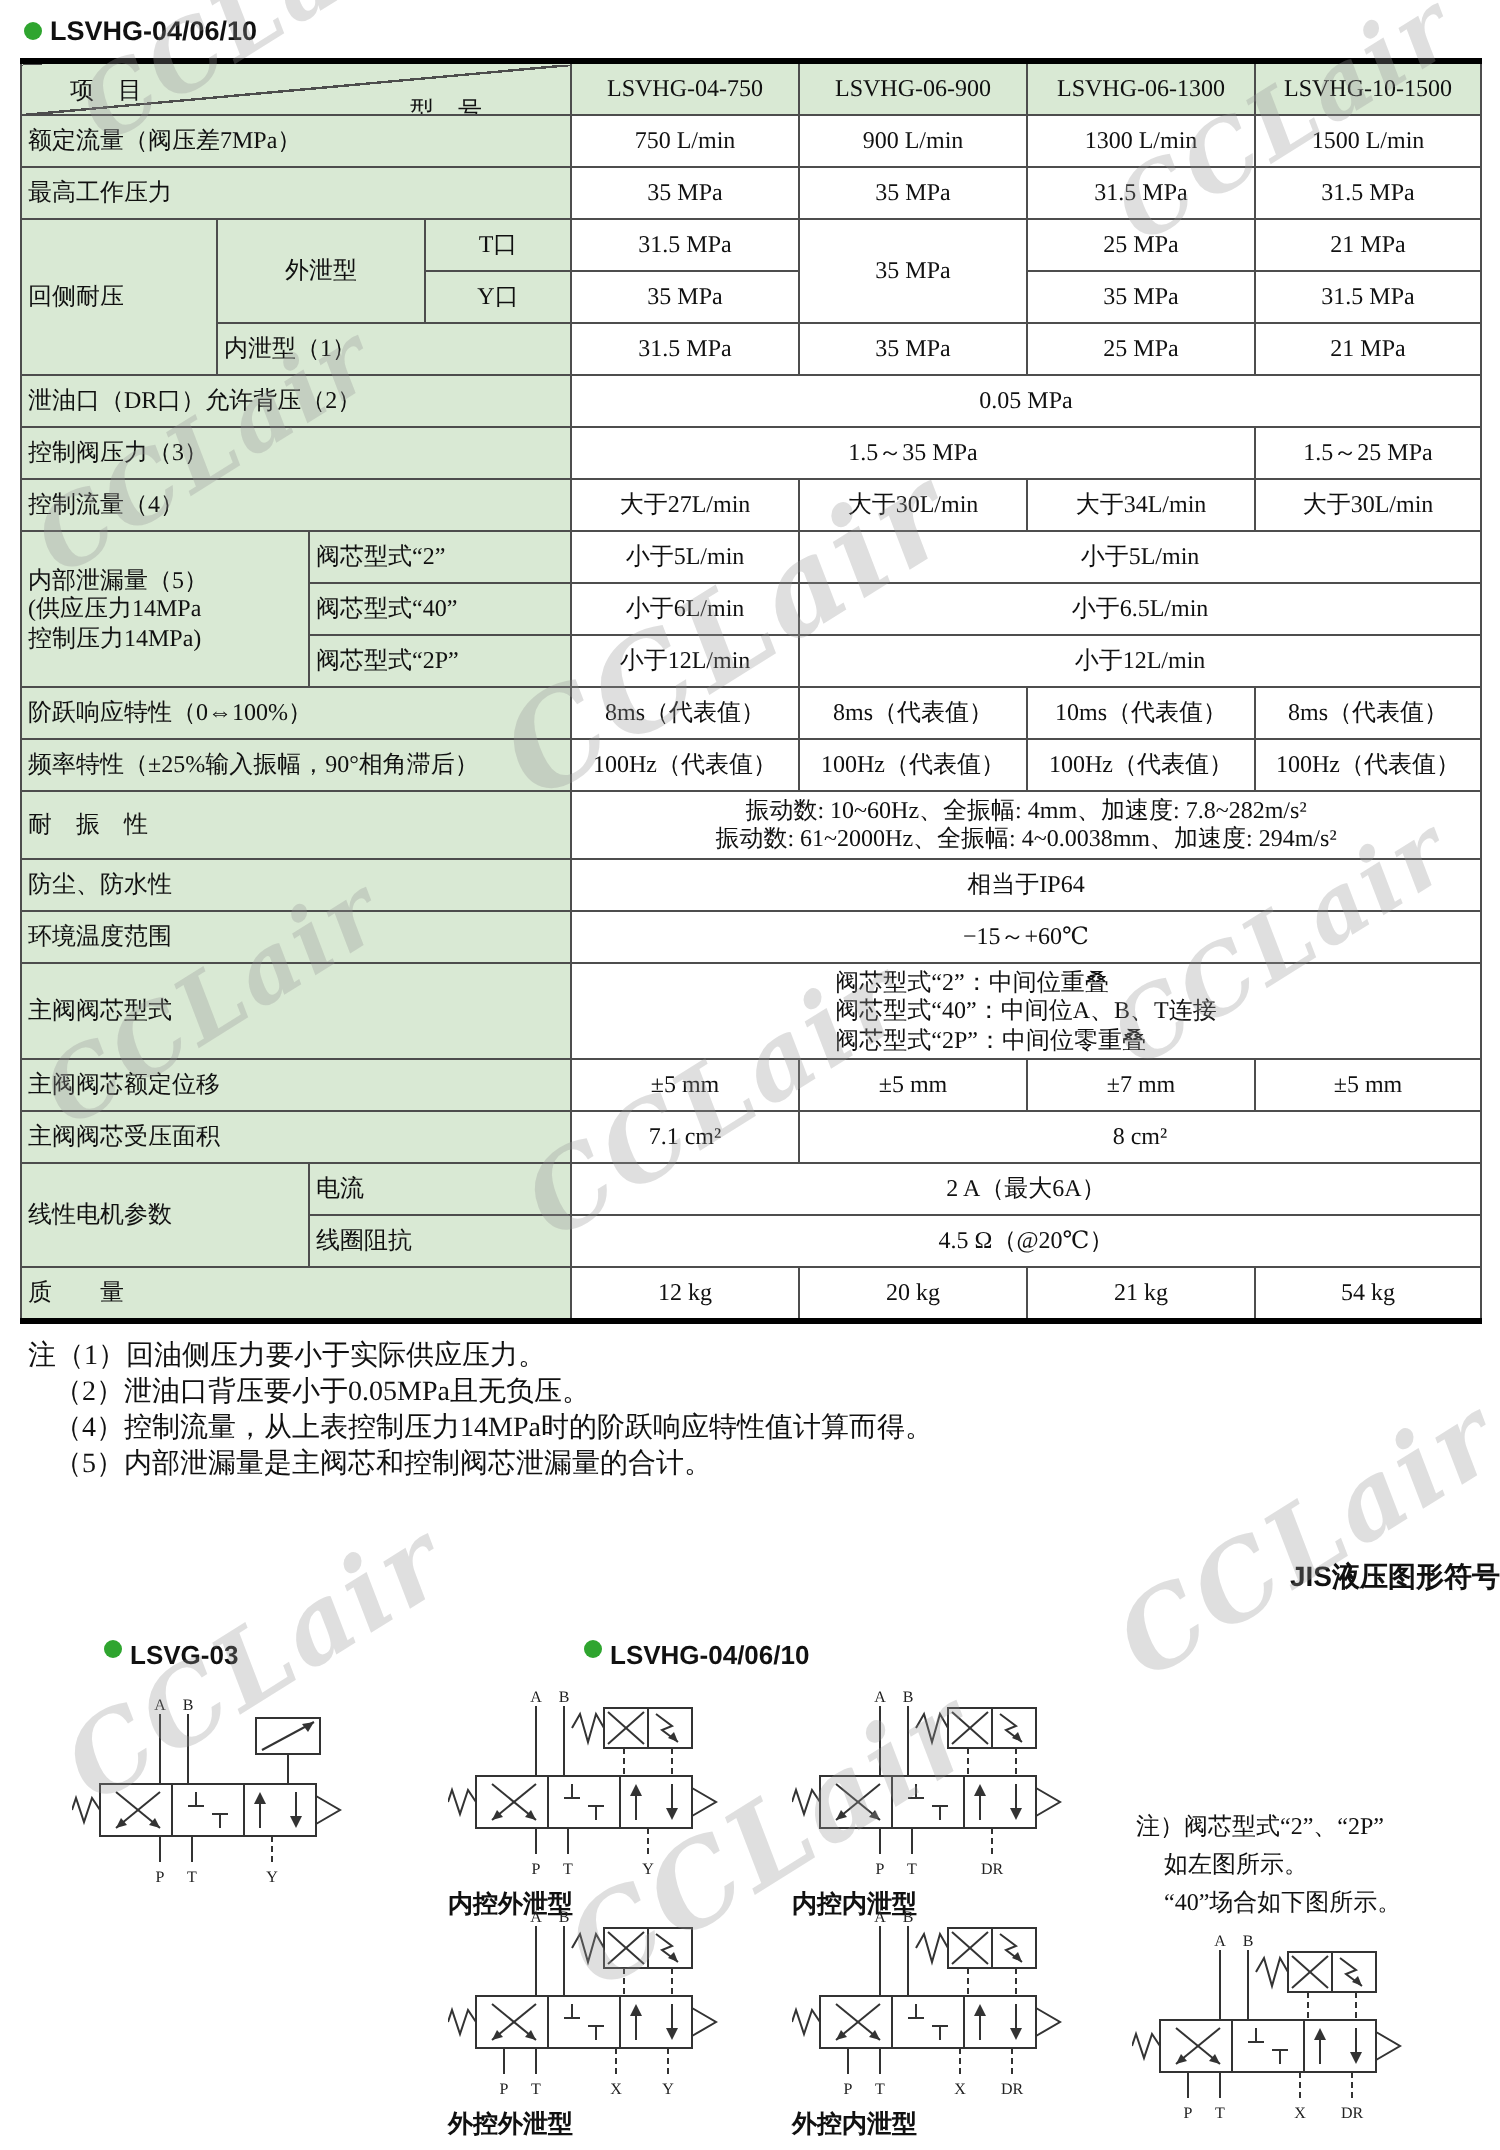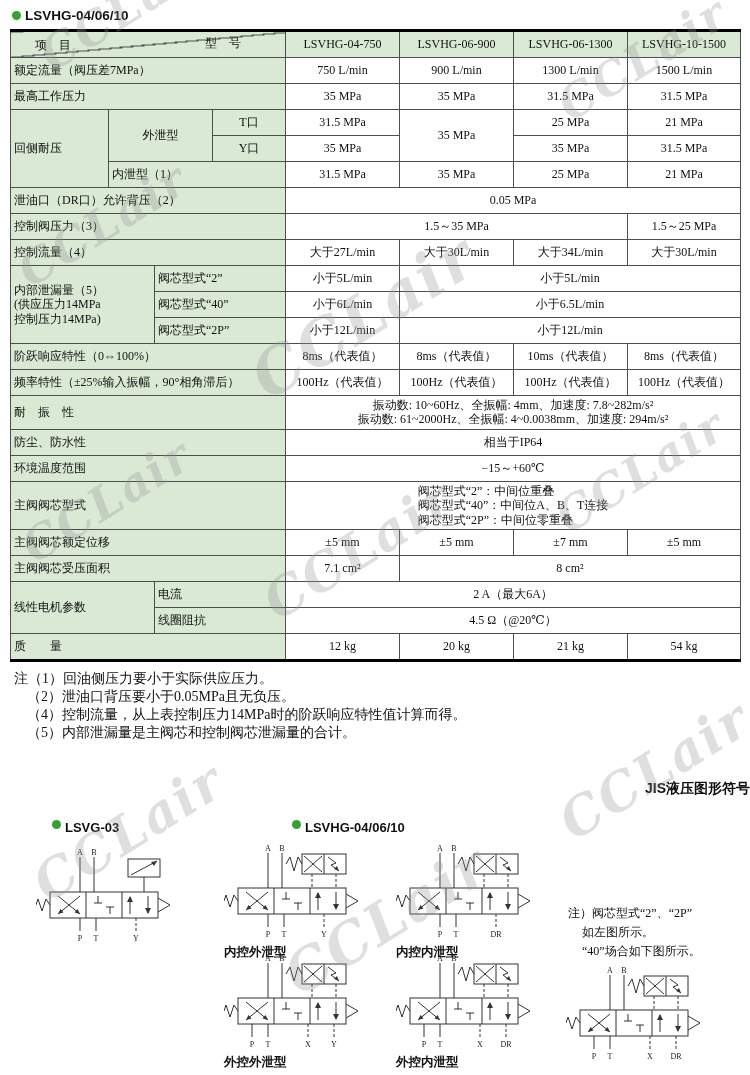--- a/index.html
+++ b/index.html
@@ -19,21 +19,21 @@
              border-top:3px solid #000;border-bottom:3px solid #000;}
   table.spec td{border:1px solid #4d4d4d;font-size:12px;line-height:1.2;padding:2px 3px;height:21px;
                 overflow:hidden;}
   td.lbl{background:#d9e9d4;text-align:left;padding-left:6px;}
   td.lblc{background:#d9e9d4;text-align:center;padding-left:3px;}
   td.val{background:#fff;text-align:center;}
   td.corner{background-color:#d9e9d4;position:relative;height:40px;
             background-image:linear-gradient(to bottom right,rgba(0,0,0,0) calc(50% - .6px),
             #4d4d4d calc(50% - .6px),#4d4d4d calc(50% + .6px),rgba(0,0,0,0) calc(50% + .6px));}
   .corner .tl{position:absolute;left:24px;bottom:5px;}
-  .corner .tr{position:absolute;right:44px;top:4px;}
+  .corner .tr{position:absolute;right:44px;top:16px;}
   td.mdl{background:#d9e9d4;text-align:center;font-size:12px;}
   .leftblock{display:inline-block;text-align:left;}
   
   .notes{margin:8px 0 0 14px;font-size:14px;line-height:18px;}
   .note-line{padding-left:13px;}
   .note-line:first-child{padding-left:0;}
   
   .jis-heading{margin-top:38px;text-align:right;font-weight:bold;font-size:14px;
                font-family:"Liberation Sans","DejaVu Sans",sans-serif;}
   .sym-area{position:relative;height:268px;margin-top:6px;}

